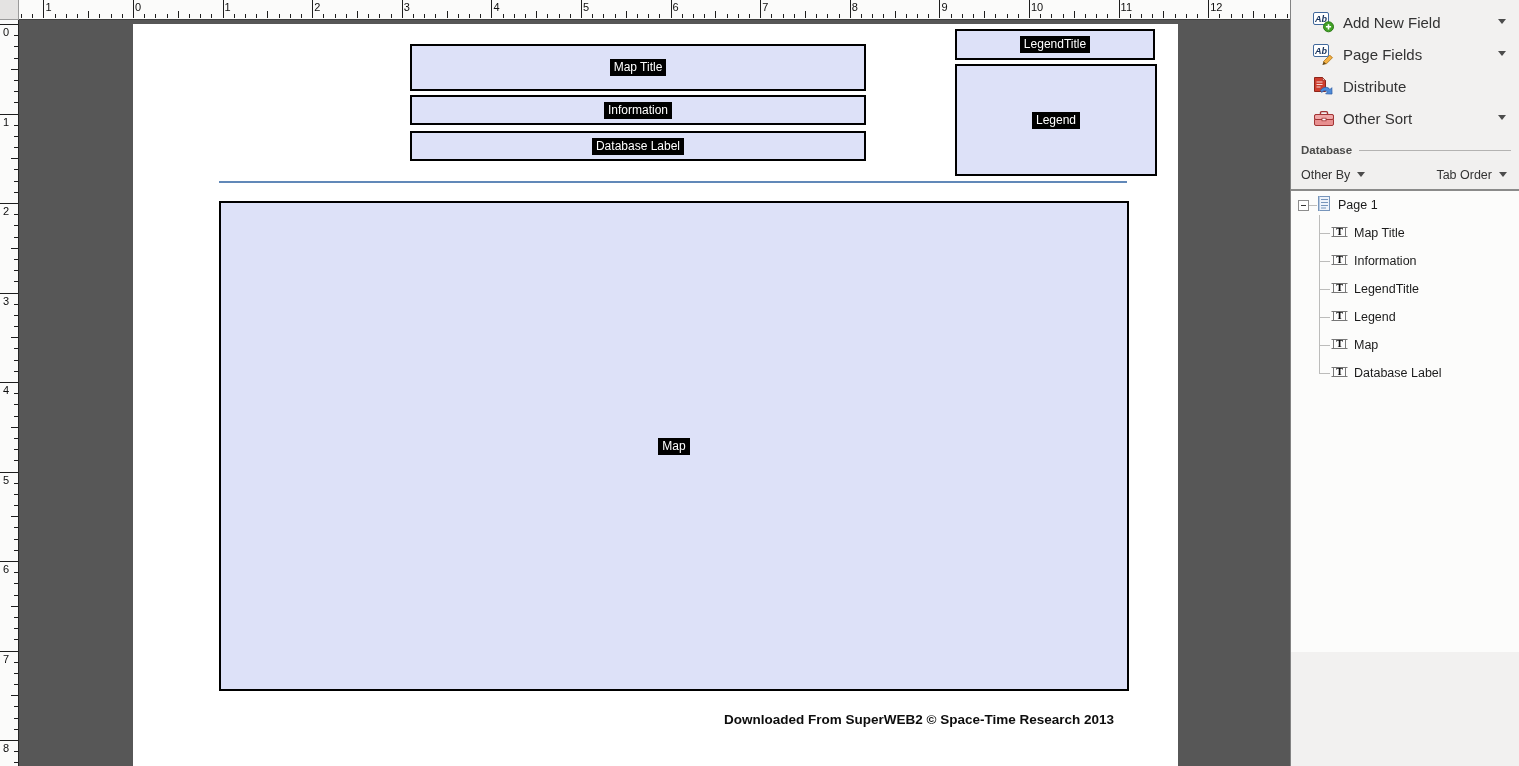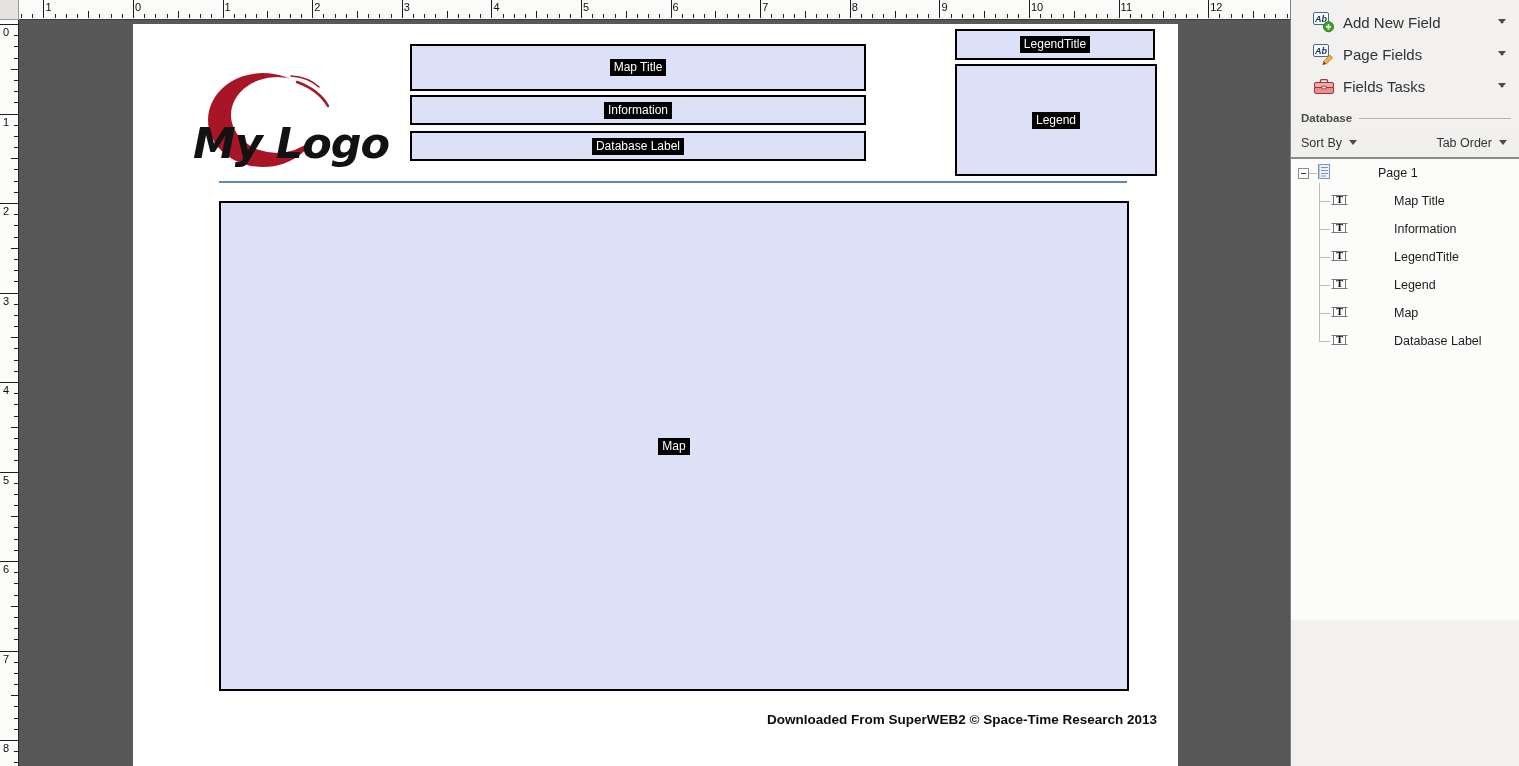--- a/index.html
+++ b/index.html
@@ -59,21 +59,21 @@
   .tree-row{height:28px;display:flex;align-items:center;font-size:12.5px;color:#1b1b1b;position:relative;}
   .tree-root{padding-left:7px;}
   .tree-child{padding-left:40px;}
   .tree-child::before{content:'';position:absolute;left:28px;top:14px;width:11px;height:1px;background:#bcbcbb;}
   .tree-vline{position:absolute;left:28px;width:1px;background:#bcbcbb;}
   .minus-box{width:9px;height:9px;background:#fff;border:1px solid #8d8d8d;position:relative;
              flex:0 0 auto;box-sizing:content-box;}
   .minus-box::after{content:'';position:absolute;left:2px;top:4px;width:5px;height:1px;background:#333;}
   .root-hline{width:8px;height:1px;background:#bcbcbb;flex:0 0 auto;}
   .tree-icon{flex:0 0 auto;margin-right:6px;}
-  .tree-label{white-space:nowrap;margin-left:40px;}
+  .tree-label{white-space:nowrap;}
 </style>
 </head>
 <body>
 
 <div class="app">
 
   <div class="h-ruler" id="hruler">
       <div class="h-tick" style="left: 21px; top: 14px; height: 4px;"></div>
       <div class="h-tick" style="left: 32.2px; top: 14px; height: 4px;"></div>
       <div class="h-tick" style="left: 43.4px; top: 0px; height: 18px;"></div>
@@ -277,29 +277,20 @@
       <div class="v-tick" style="top: 698.625px; width: 4px;"></div>
       <div class="v-tick" style="top: 709.812px; width: 4px;"></div>
       <div class="v-tick" style="top: 721px; left: 0px; width: 18px;"></div>
       <div class="rlabel" style="left: 3px; top: 724px;">8</div>
       <div class="v-tick" style="top: 732.188px; width: 4px;"></div>
       <div class="v-tick" style="top: 743.375px; width: 4px;"></div>
     </div>
   <div class="corner"></div>
 
   <div class="page" id="page">
-    <div class="logo" style="left:48px;top:46px;">
-      <svg width="170" height="100" viewBox="0 0 170 100">
-        <ellipse cx="82" cy="50" rx="55" ry="47" id="logoOuter" fill="#a81526"></ellipse>
-        <ellipse cx="96" cy="45" rx="46" ry="38" fill="#ffffff"></ellipse>
-        <path d="M116,12 Q138,20 147,36" fill="none" id="logoStreak1" stroke-width="2.5" stroke-linecap="round" stroke="#a81526"></path>
-        <path d="M110,6 Q127,7 138,17" fill="none" id="logoStreak2" stroke-width="1.5" stroke-linecap="round" stroke="#a81526"></path>
-      </svg>
-      <div class="logo-text">My Logo</div>
-    </div>
     <div class="divider" id="divider" style="left: 86px; top: 157px; width: 908px; background: rgb(97, 136, 184);"></div>
     <div id="fieldsLayer">
         <div class="page-field" style="left: 277px; top: 20px; width: 456px; height: 47px; background: rgb(221, 225, 248); border-color: rgb(0, 0, 0);">
           <span class="badge" style="background: rgb(0, 0, 0); color: rgb(255, 255, 255);">Map Title</span>
         </div>
         <div class="page-field" style="left: 277px; top: 71px; width: 456px; height: 30px; background: rgb(221, 225, 248); border-color: rgb(0, 0, 0);">
           <span class="badge" style="background: rgb(0, 0, 0); color: rgb(255, 255, 255);">Information</span>
         </div>
         <div class="page-field" style="left: 277px; top: 107px; width: 456px; height: 30px; background: rgb(221, 225, 248); border-color: rgb(0, 0, 0);">
           <span class="badge" style="background: rgb(0, 0, 0); color: rgb(255, 255, 255);">Database Label</span>
@@ -307,21 +298,21 @@
         <div class="page-field" style="left: 822px; top: 5px; width: 200px; height: 31px; background: rgb(221, 225, 248); border-color: rgb(0, 0, 0);">
           <span class="badge" style="background: rgb(0, 0, 0); color: rgb(255, 255, 255);">LegendTitle</span>
         </div>
         <div class="page-field" style="left: 822px; top: 40px; width: 202px; height: 112px; background: rgb(221, 225, 248); border-color: rgb(0, 0, 0);">
           <span class="badge" style="background: rgb(0, 0, 0); color: rgb(255, 255, 255);">Legend</span>
         </div>
         <div class="page-field" style="left: 86px; top: 177px; width: 910px; height: 490px; background: rgb(221, 225, 248); border-color: rgb(0, 0, 0);">
           <span class="badge" style="background: rgb(0, 0, 0); color: rgb(255, 255, 255);">Map</span>
         </div>
       </div>
-    <div class="footer" style="left:588px;top:688px;width:436px;">Downloaded From SuperWEB2 © Space-Time Research 2013</div>
+    <div class="footer" style="left:545px;top:688px;width:436px;">Downloaded From SuperWEB2 © Space-Time Research 2013</div>
   </div>
 
   <div class="panel">
     <div class="task-list" id="taskList">
         <div class="task-item">
           <span class="ticon"><svg width="22" height="21" viewBox="0 0 22 21">
               <rect x="0.5" y="0.5" width="15" height="12" rx="1.5" fill="#fff" stroke="#41699c"></rect>
               <text x="8" y="10" text-anchor="middle" font-size="9" font-weight="bold" font-style="italic" font-family="Liberation Sans,sans-serif" fill="#16325c">Ab</text>
               <circle cx="15.5" cy="14.8" r="5" fill="#42a226" stroke="#2b7a16"></circle>
               <path d="M15.5 12.2v5.2M12.9 14.8h5.2" stroke="#fff" stroke-width="1.6"></path>
@@ -335,39 +326,48 @@
               <text x="8" y="10" text-anchor="middle" font-size="9" font-weight="bold" font-style="italic" font-family="Liberation Sans,sans-serif" fill="#16325c">Ab</text>
               <path d="M10.5 17.5l6.3-6.3 2.6 2.6-6.3 6.3z" fill="#f4b042" stroke="#a8761e" stroke-width="0.8"></path>
               <path d="M10.5 17.5l-1.1 3.6 3.7-1z" fill="#6b4a14"></path>
               <path d="M16.8 11.2l2.6 2.6" stroke="#d28c2a" stroke-width="0.8"></path>
             </svg></span>
           <span>Page Fields</span>
           <span class="caret task-caret"></span>
         </div>
         <div class="task-item">
           <span class="ticon"><svg width="22" height="21" viewBox="0 0 22 21">
+              <path d="M1.5 1.5h8l3 3v11h-11z" fill="#cd3d2e" stroke="#8f2418"></path>
+              <path d="M9.5 1.5l3 3h-3z" fill="#f3b8af" stroke="#8f2418" stroke-width="0.6"></path>
+              <path d="M3.5 6h6M3.5 8.5h6M3.5 11h4" stroke="#f6d9d4" stroke-width="1"></path>
+              <path d="M7.5 14.5c2.5-4 7.5-4 9.5-1l1.8-1.8.2 6.3-6.3-.2 1.9-1.9c-1.7-1.7-4.5-1.5-5.8.6z" fill="#4d8ad8" stroke="#2b5da8" stroke-width="0.8"></path>
+            </svg></span>
+          <span>Distribute</span>
+        </div>
+        <div class="task-item">
+          <span class="ticon"><svg width="22" height="21" viewBox="0 0 22 21">
               <path d="M7.5 7V4.8c0-.7.5-1.2 1.2-1.2h4.6c.7 0 1.2.5 1.2 1.2V7" fill="none" stroke="#a23535" stroke-width="1.4"></path>
               <rect x="1.5" y="6.5" width="19" height="11" rx="1.5" fill="#e89090" stroke="#a23535"></rect>
               <path d="M1.5 11.5h19" stroke="#c96a6a" stroke-width="1"></path>
               <rect x="1.5" y="6.5" width="19" height="5" rx="1.5" fill="#f0a8a8" stroke="#a23535"></rect>
               <rect x="9" y="10.2" width="4" height="2.6" fill="#fff" stroke="#a23535" stroke-width="0.8"></rect>
             </svg></span>
-          <span>Fields Tasks</span>
+          <span>Other Sort</span>
           <span class="caret task-caret"></span>
         </div>
       </div>
 
     <div class="echosign-row">
       <span class="echosign-label">Database</span>
       <span class="echosign-line"></span>
     </div>
 
     <div class="sort-row">
       <span class="sort-group">
-        <span>Sort By</span>
+        <span>Other By</span>
         <span class="caret"></span>
       </span>
       <span class="sort-group">
         <span>Tab Order</span>
         <span class="caret"></span>
       </span>
     </div>
     <div class="tree" id="tree">
         <div class="tree-row tree-root">
           <span class="minus-box"></span>

